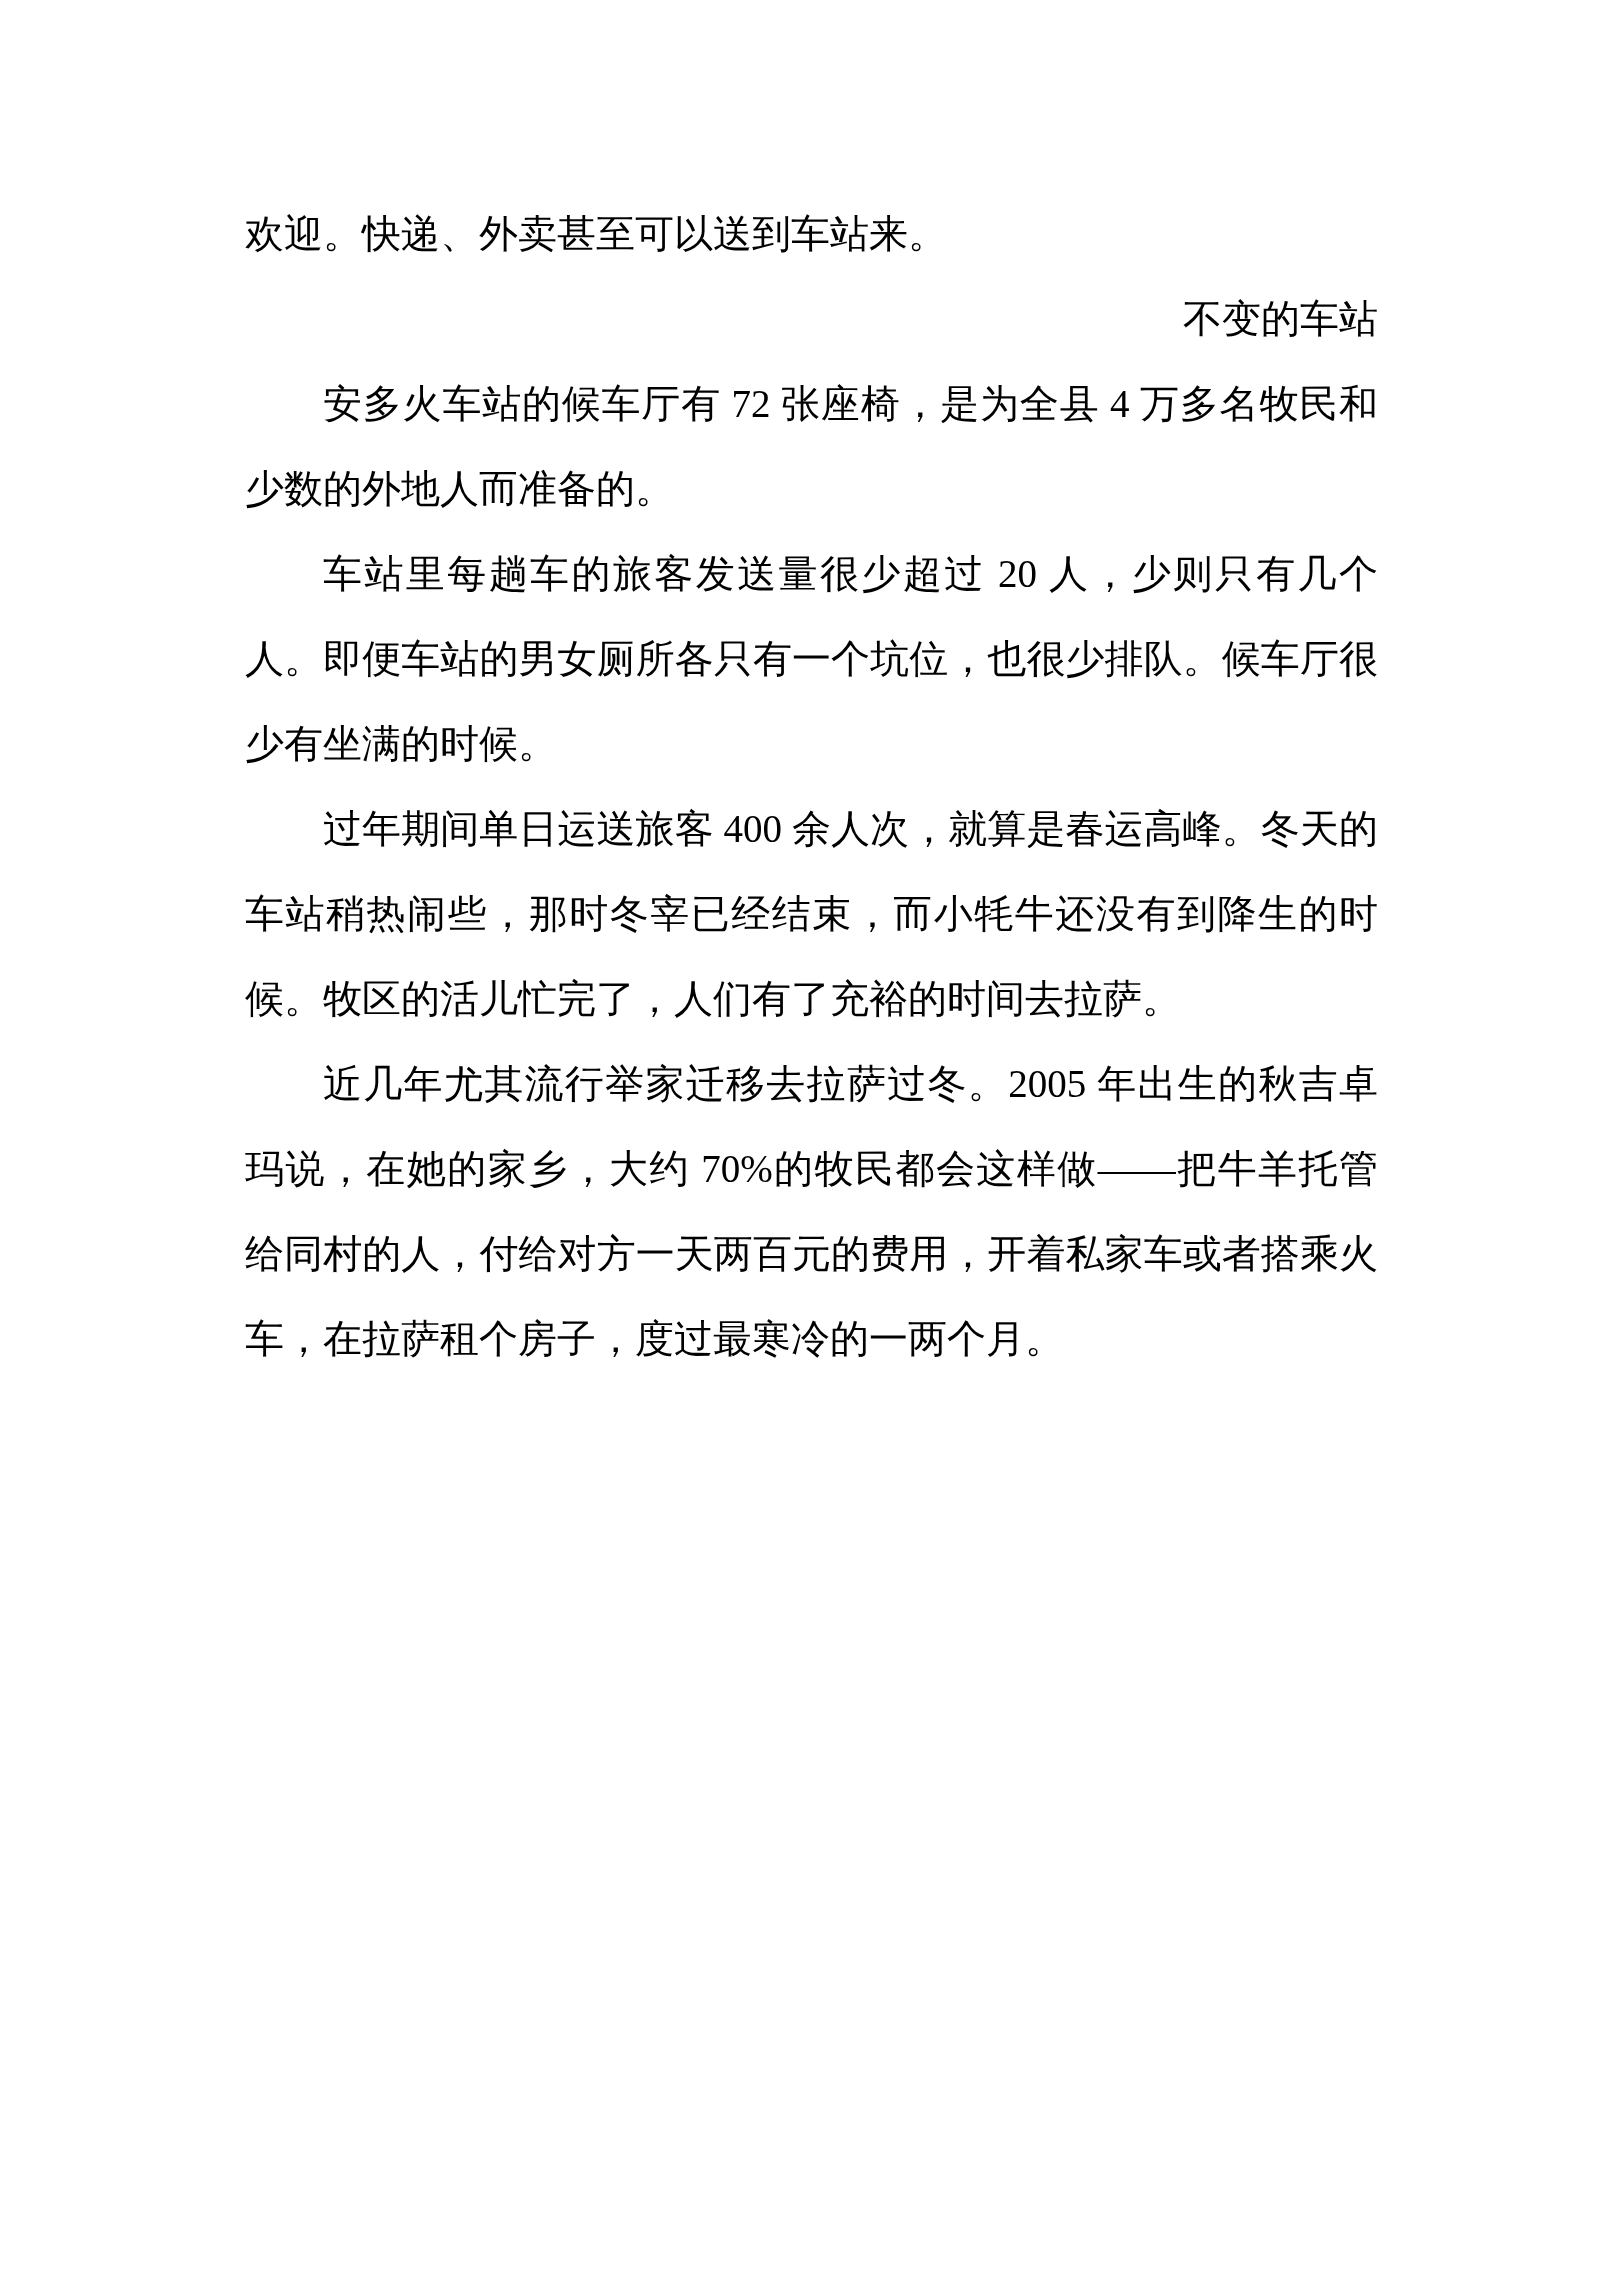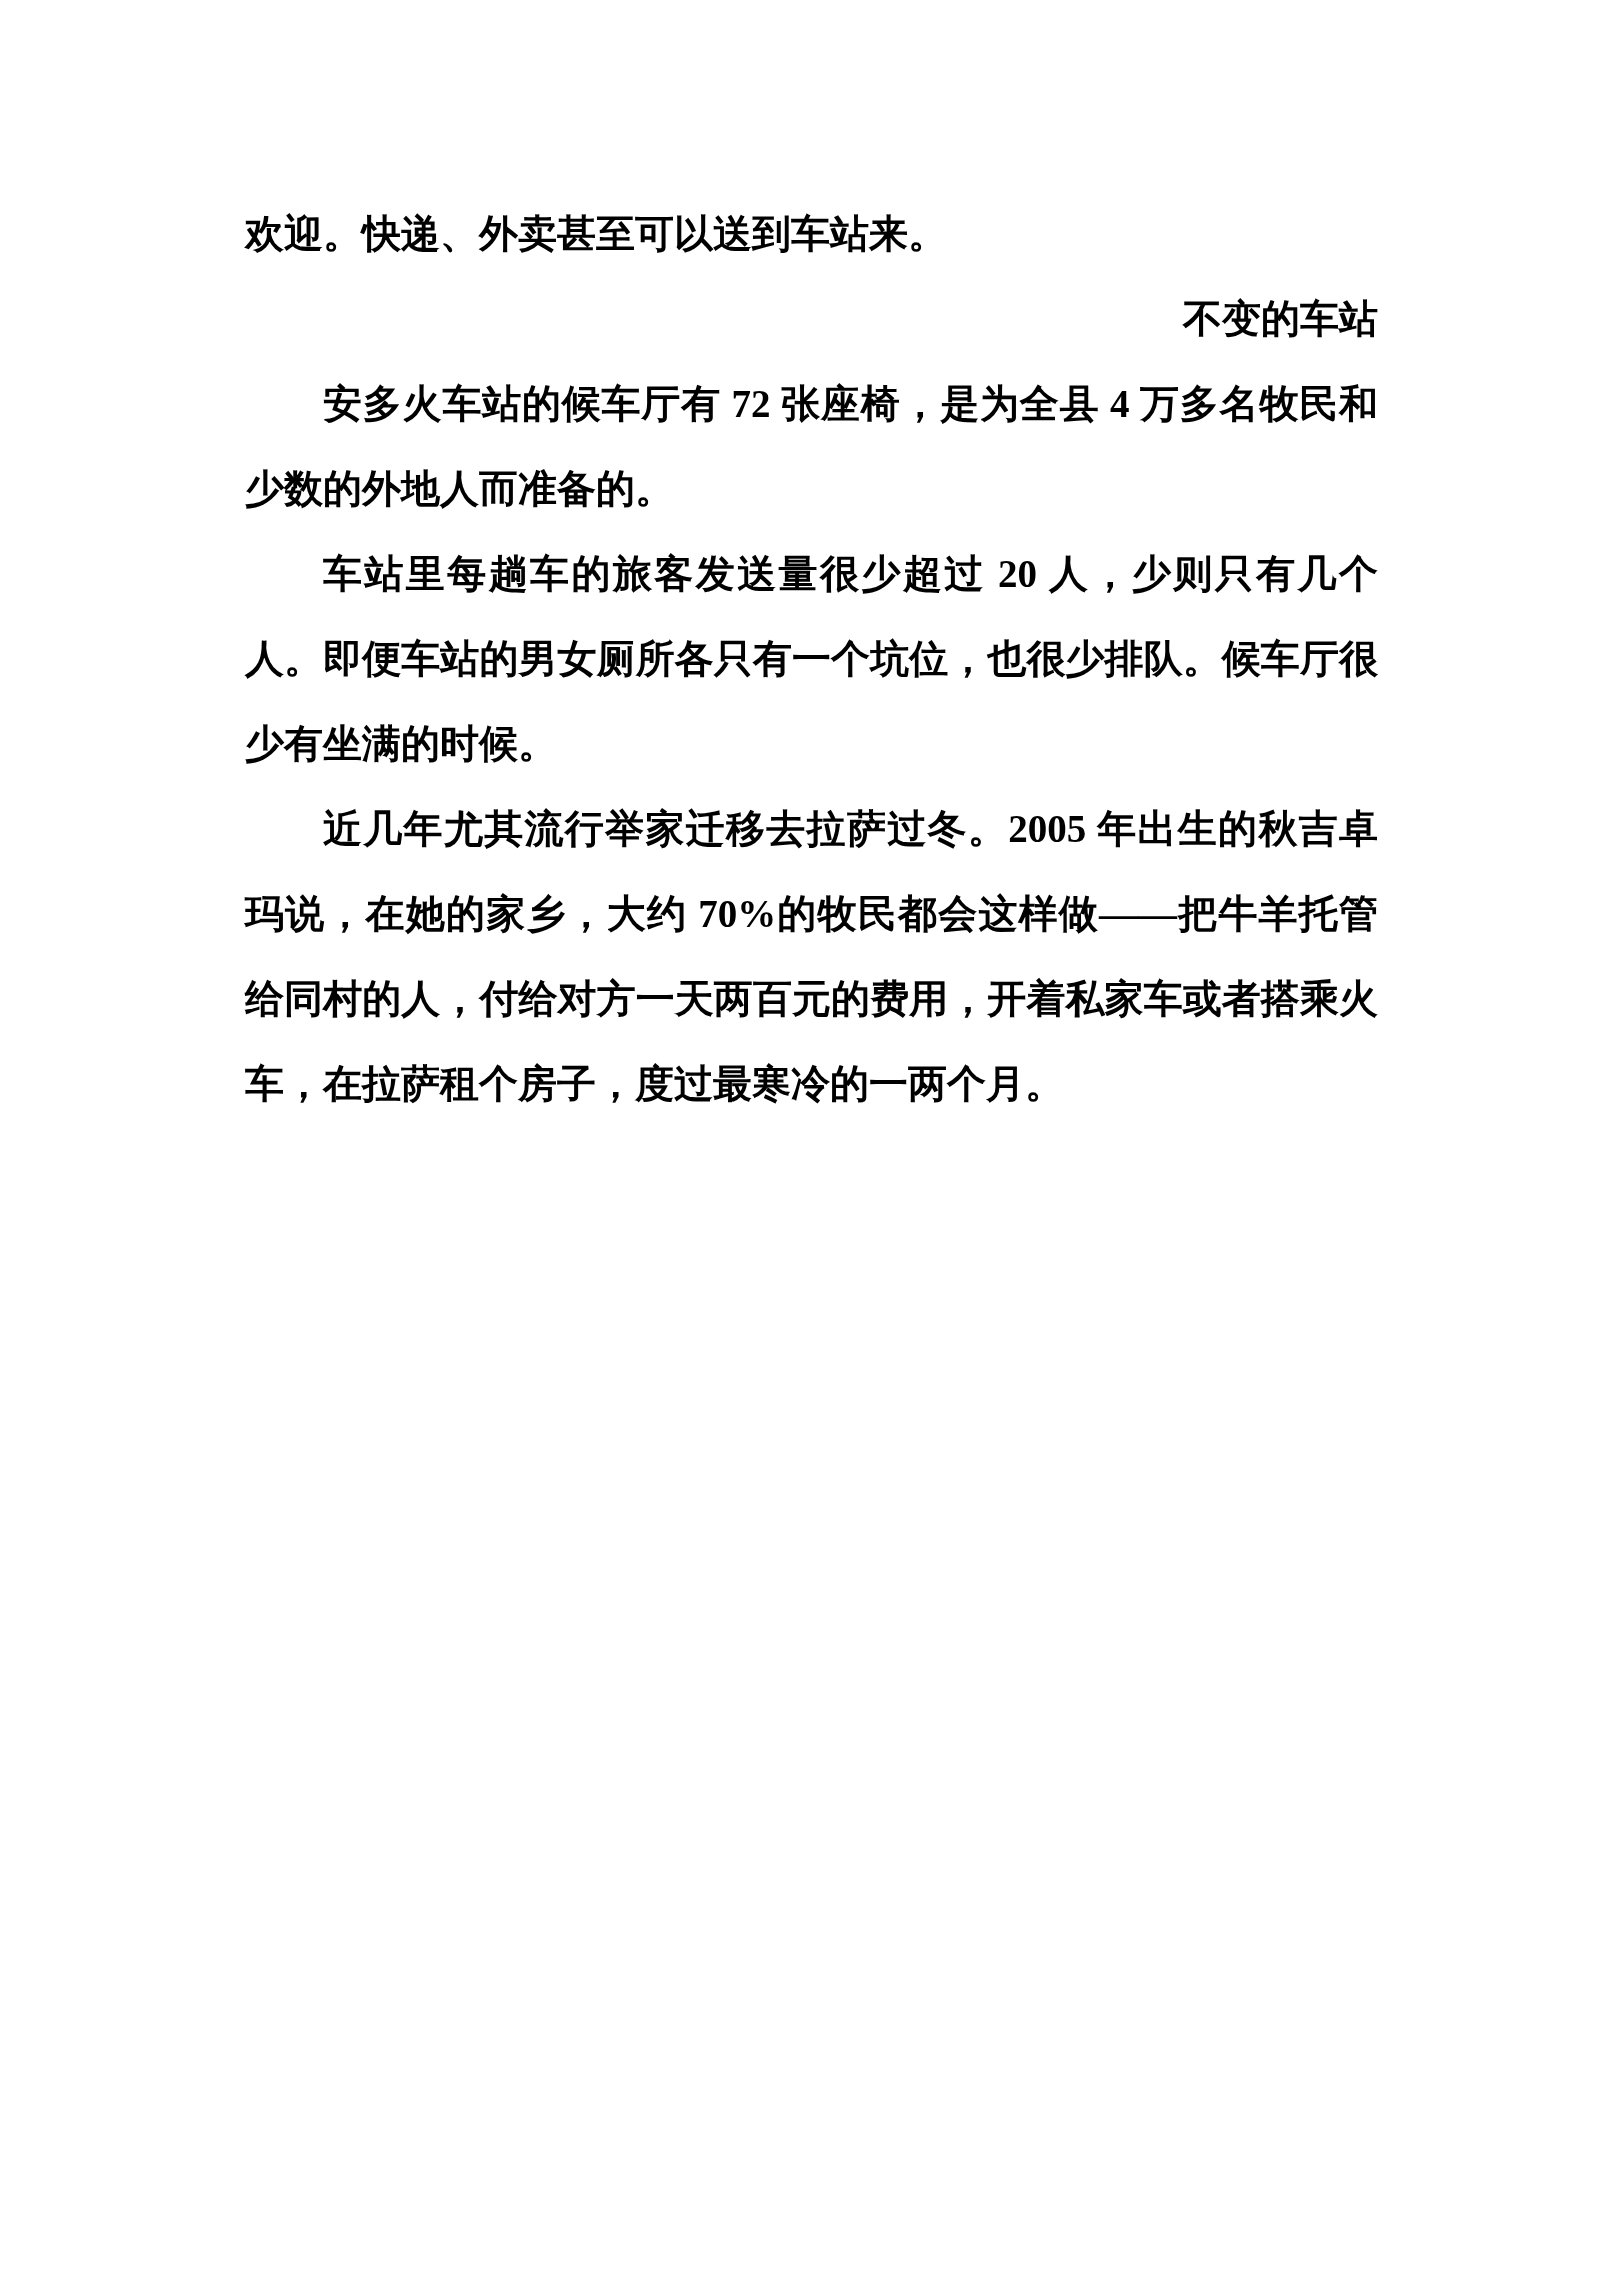--- a/index.html
+++ b/index.html
@@ -23,35 +23,35 @@
     font-size: 39px;
     line-height: 85px;
     color: #000000;
     text-align: justify;
     text-justify: inter-ideograph;
   }
   .doc p {
     margin: 0;
     padding: 0;
     text-indent: 2em;
-    font-weight: bold;
   }
   .doc p.no-indent {
     text-indent: 0;
   }
   .doc p.section-title {
     text-indent: 0;
     text-align: right;
   }
 </style>
 </head>
 <body>
 
 <div class="page">
   <div class="doc">
     <p class="no-indent">欢迎。快递、外卖甚至可以送到车站来。</p>
     <p class="section-title">不变的车站</p>
     <p>安多火车站的候车厅有 72 张座椅，是为全县 4 万多名牧民和少数的外地人而准备的。</p>
     <p>车站里每趟车的旅客发送量很少超过 20 人，少则只有几个人。即便车站的男女厕所各只有一个坑位，也很少排队。候车厅很少有坐满的时候。</p>
+    <p>过年期间单日运送旅客 400 余人次，就算是春运高峰。冬天的车站稍热闹些，那时冬宰已经结束，而小牦牛还没有到降生的时候。牧区的活儿忙完了，人们有了充裕的时间去拉萨。</p>
     <p>近几年尤其流行举家迁移去拉萨过冬。2005 年出生的秋吉卓玛说，在她的家乡，大约 70%的牧民都会这样做——把牛羊托管给同村的人，付给对方一天两百元的费用，开着私家车或者搭乘火车，在拉萨租个房子，度过最寒冷的一两个月。</p>
   </div>
 </div>
 
 
 </body></html>

